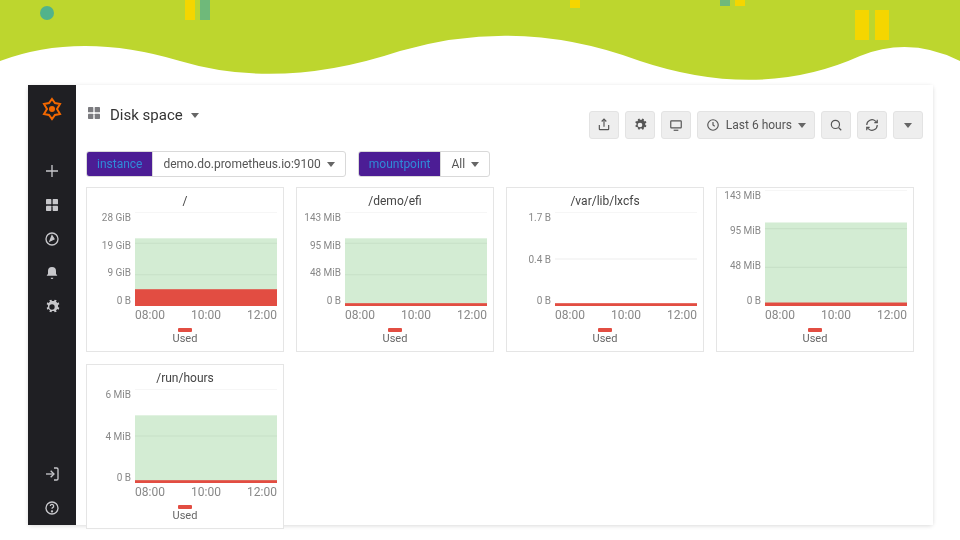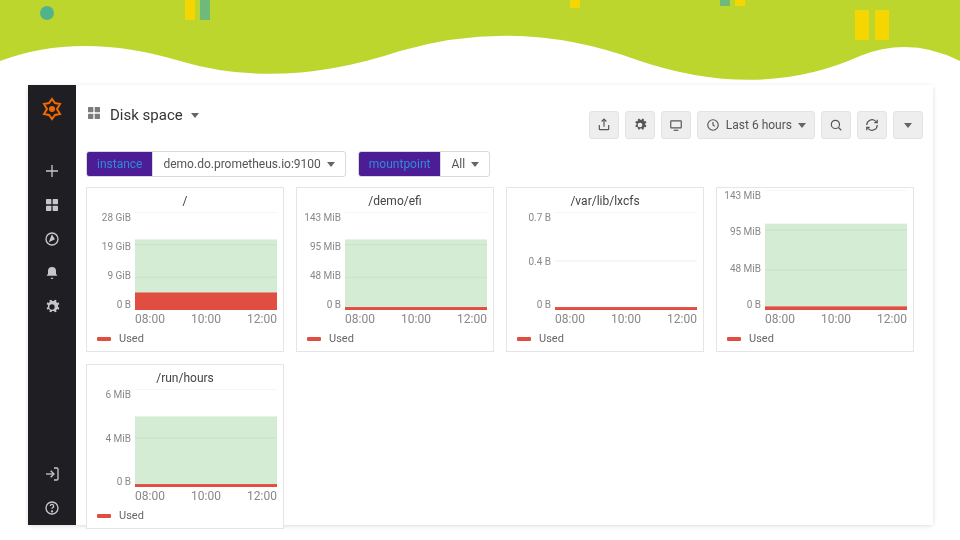--- a/index.html
+++ b/index.html
@@ -31,21 +31,21 @@
   .pill-val { padding: 5px 10px; font-size: 12px; color: #555; display: inline-flex; align-items: center; gap: 6px; cursor: pointer; }
 
   .panels { padding: 0 10px 10px 10px; display: flex; flex-wrap: wrap; gap: 12px; }
   .panel { width: 198px; height: 165px; border: 1px solid #e5e5e5; background: #fff; display: flex; flex-direction: column; }
   .ptitle { text-align: center; font-size: 12px; color: #444; padding: 6px 4px 2px 4px; }
   .chartwrap { flex: 1; display: flex; padding: 2px 6px 0 6px; }
   .yaxis { width: 42px; display: flex; flex-direction: column; justify-content: space-between; align-items: flex-end; font-size: 10px; color: #888; padding-right: 4px; }
   .plot { flex: 1; position: relative; }
   .plot svg { position: absolute; inset: 0; width: 100%; height: 100%; }
   .xaxis { display: flex; justify-content: space-between; font-size: 12px; color: #888; padding: 2px 6px 2px 48px; }
-  .legend { font-size: 11px; color: #666; padding: 4px 10px 6px 10px; display: flex; align-items: center; gap: 8px; }
+  .legend { font-size: 11px; color: #666; padding: 4px 10px 6px 10px; display: flex; align-items: center; gap: 0; flex-direction: column; }
   .legend .swatch { width: 14px; height: 4px; background: #e24d42; border-radius: 1px; }
 
   .caret { width: 0; height: 0; border-left: 4px solid transparent; border-right: 4px solid transparent; border-top: 5px solid #666; display: inline-block; }
 </style>
 </head>
 <body>
 
 <div class="deco">
   <span class="dot" style="left:40px; top:6px; width:14px; height:14px; background:#51b38b"></span>
   <span class="sq" style="left:185px; top:0;"></span>
@@ -251,21 +251,21 @@
           </div>
           <div class="legend">
             <span class="swatch"></span>
             <span>Used</span>
           </div>
         </div>
         <div class="panel">
           <div class="ptitle">/var/lib/lxcfs</div>
           <div class="chartwrap">
             <div class="yaxis">
-              <span>0.7 B</span>
+              <span>1.7 B</span>
               <span>0.4 B</span>
               <span>0 B</span>
             </div>
             <div class="plot">
               <svg viewBox="0 0 100 100" preserveAspectRatio="none">
                 <line x1="0" x2="100" y1="0" y2="0" stroke="#eee" stroke-width="1"></line>
                 <line x1="0" x2="100" y1="50" y2="50" stroke="#eee" stroke-width="1"></line>
                 <line x1="0" x2="100" y1="100" y2="100" stroke="#eee" stroke-width="1"></line>
                 <rect x="0" y="97" width="100" height="3" fill="#e24d42"></rect>
               </svg>

